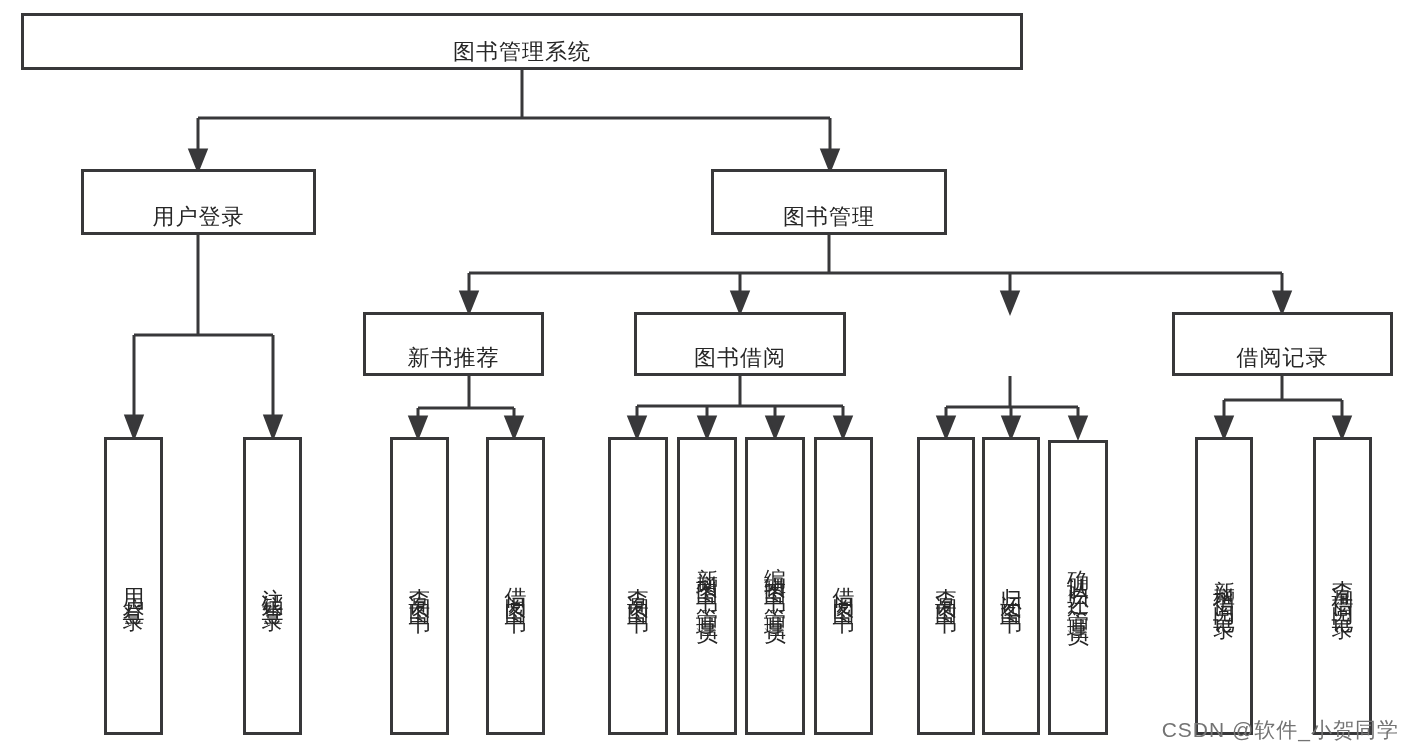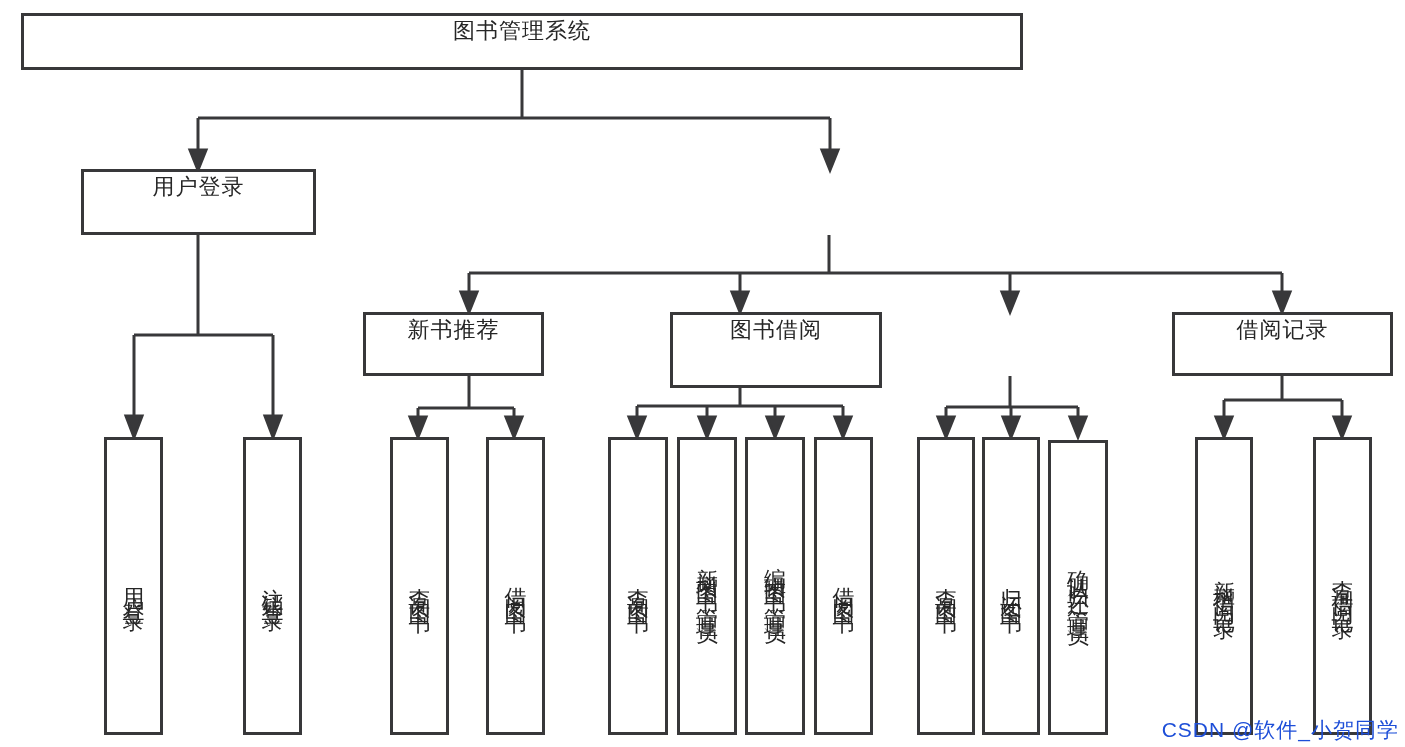--- a/index.html
+++ b/index.html
@@ -17,21 +17,21 @@
     width: 1405px; height: 747px;
     pointer-events: none;
   }
   .node {
     position: absolute;
     box-sizing: border-box;
     border: 3px solid #38383a;
     background: #ffffff;
     color: #262626;
     display: flex;
-    align-items: flex-start;
+    align-items: flex-end;
     justify-content: center;
     font-size: 22px;
     letter-spacing: 1px;
     z-index: 2;
   }
   .vnode {
     position: absolute;
     box-sizing: border-box;
     border: 3px solid #38383a;
     background: #ffffff;
@@ -46,21 +46,21 @@
     font-size: 22px;
     letter-spacing: 8px;
     line-height: 1;
     white-space: nowrap;
   }
   .watermark {
     position: absolute;
     right: 6px;
     bottom: 3px;
     font-size: 21px;
-    color: #1d4ed8;
+    color: #737373;
     letter-spacing: 1px;
     z-index: 5;
     background: transparent;
   }
 </style>
 </head>
 <body>
 
 <div class="canvas">
 
@@ -116,25 +116,28 @@
     </g>
   </svg>
 
   <div class="node" style="left:21px; top:13px; width:1002px; height:57px;">
     <span>图书管理系统</span>
   </div>
 
   <div class="node" style="left:81px; top:169px; width:235px; height:66px;">
     <span>用户登录</span>
   </div>
+  <div class="node" style="left:711px; top:169px; width:236px; height:66px;">
+    <span>图书管理</span>
+  </div>
 
   <div class="node" style="left:363px; top:312px; width:181px; height:64px;">
     <span>新书推荐</span>
   </div>
-  <div class="node" style="left:634px; top:312px; width:212px; height:76px;margin-left:36px;">
+  <div class="node" style="left:634px; top:312px; width:212px; height:64px;">
     <span>图书借阅</span>
   </div>
   <div class="node" style="left:1172px; top:312px; width:221px; height:64px;">
     <span>借阅记录</span>
   </div>
 
   <div class="vnode" style="left:104px; top:437px; width:59px; height:298px;">
     <span class="vtext">用户登录</span>
   </div>
   <div class="vnode" style="left:243px; top:437px; width:59px; height:298px;">

